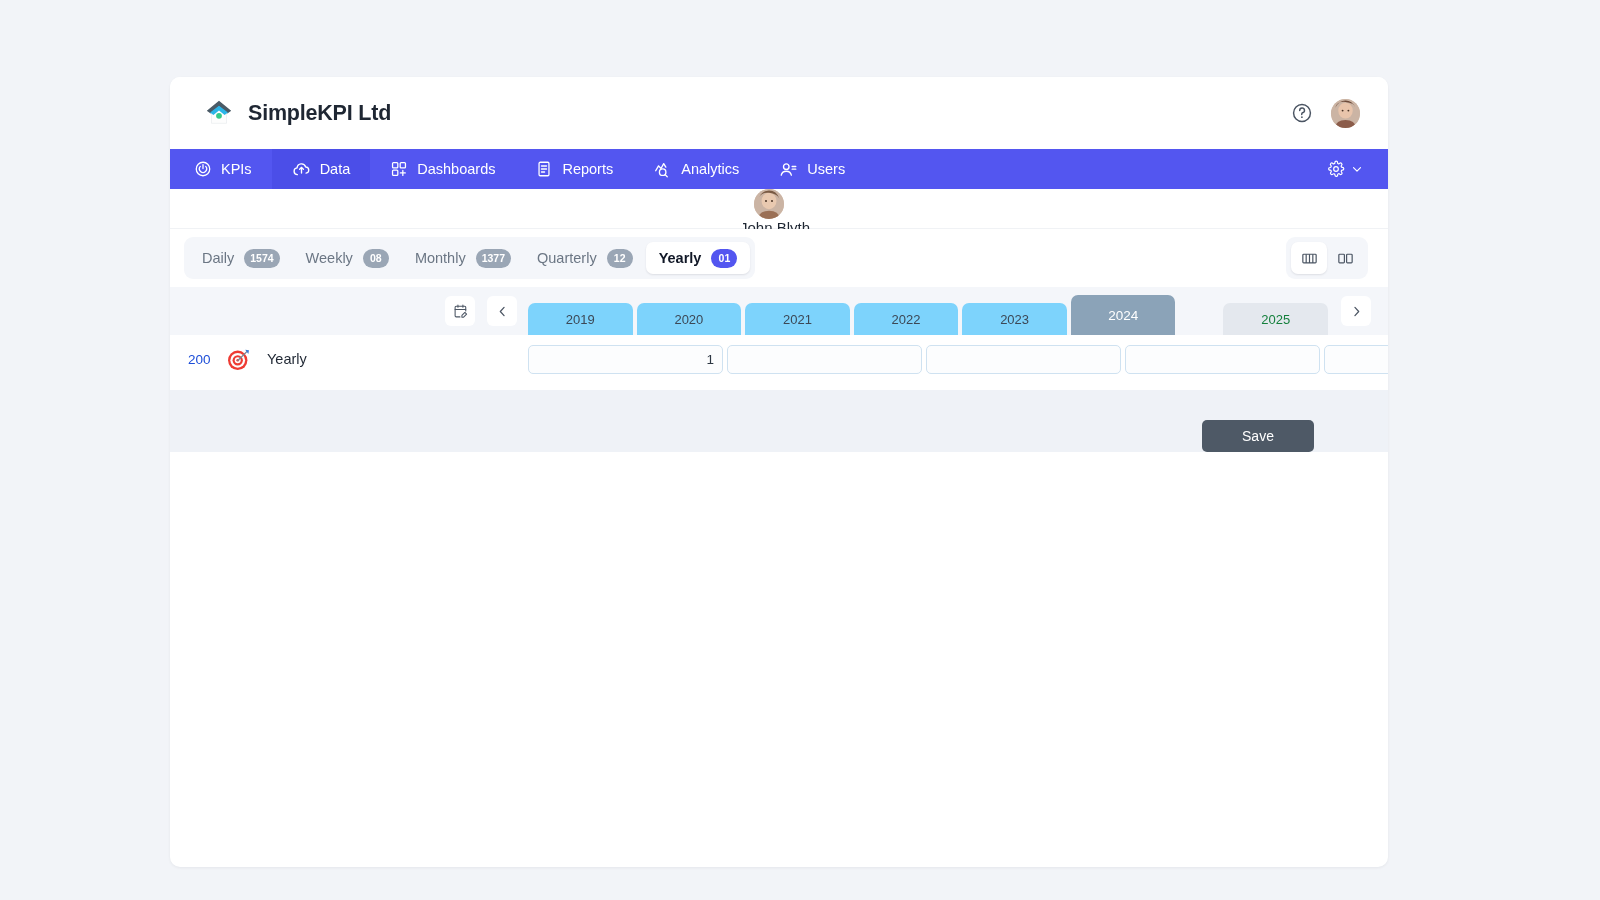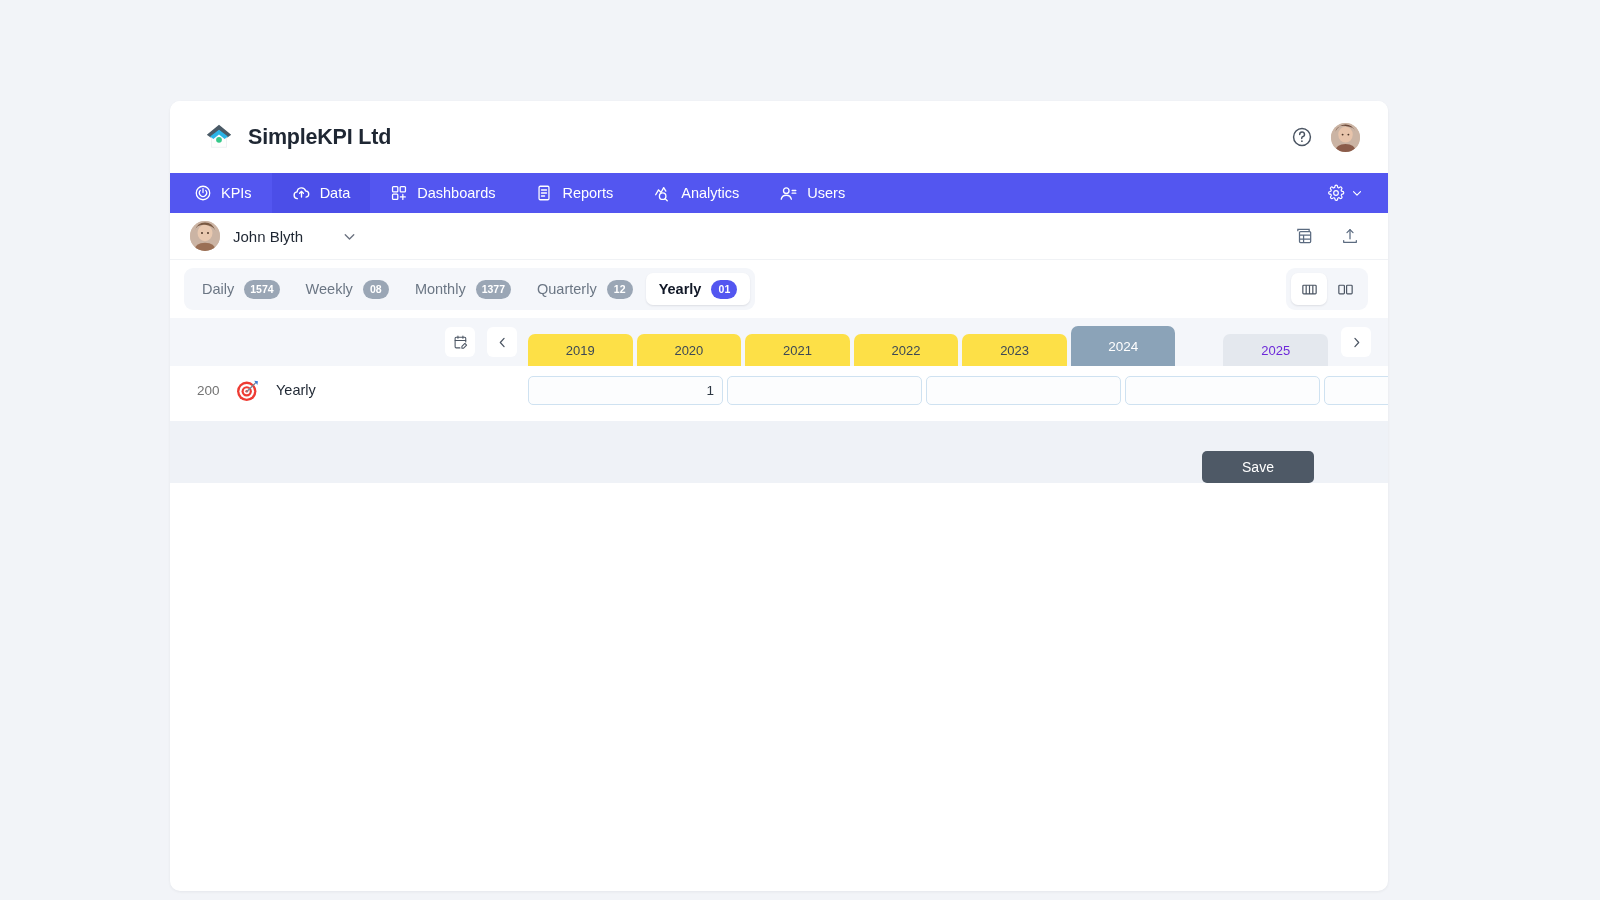--- a/index.html
+++ b/index.html
@@ -10,21 +10,21 @@
     background: #f2f4f8;
     font-family: "Liberation Sans", sans-serif;
     -webkit-font-smoothing: antialiased;
     overflow: hidden;
   }
 
   
   .app-card {
     position: absolute;
     left: 170px;
-    top: 101px;
+    top: 77px;
     width: 1218px;
     height: 790px;
     background: #ffffff;
     border-radius: 10px;
     box-shadow: 0 1px 3px rgba(16,24,40,0.06);
     overflow: hidden;
   }
 
   
   .brand-header {
@@ -82,26 +82,27 @@
     display: flex;
     align-items: center;
     gap: 5px;
     padding-right: 24px;
     color: #fff;
     cursor: pointer;
   }
 
   
   .user-row {
-    height: 47px;
+    height: 40px;
     background: #ffffff;
     display: flex;
     align-items: center;
     padding: 0 28px 0 20px;
     border-bottom: 1px solid #f0f2f5;
+    flex-direction: column;
   }
   .avatar-md {
     width: 30px; height: 30px; border-radius: 50%;
     overflow: hidden; margin-right: 13px; flex: none;
     background: #d7c3b4;
   }
   .user-name { font-size: 15px; color: #1f2733; font-weight: 500; }
   .user-caret { margin-left: 38px; color: #6b7280; display:flex; cursor: pointer;}
   .user-row-right {
     margin-left: auto; display: flex; align-items: center; gap: 26px;
@@ -221,56 +222,55 @@
     right: 60px;
     bottom: 0;
     height: 40px;
     display: flex;
     gap: 4px;
     align-items: flex-end;
   }
   .year-col {
     flex: 1;
     height: 32px;
-    background: #fde047;
+    background: #7dd3fc;
     border-radius: 7px 7px 0 0;
     display: flex;
     align-items: center;
     justify-content: center;
     font-size: 13px;
     color: #3c4856;
     cursor: pointer;
   }
   .year-col.current {
     background: #8ba3b8;
     color: #ffffff;
     height: 40px;
     font-size: 13.5px;
   }
   .year-col.future {
     background: #e4e8ee;
-    color: #6d28d9;
+    color: #15803d;
     margin-left: 44px;
   }
 
   
   .data-rows { background: #ffffff; padding-bottom: 7px; }
   .data-row {
     height: 48px;
     display: flex;
     align-items: center;
     padding: 0 16px 0 14px;
     position: relative;
   }
   .row-num {
     width: 42px;
     font-size: 13.5px;
-    color: #737373;
+    color: #1d4ed8;
     padding-left: 4px;
-    margin-left: 9px;
   }
   .row-icon { width: 25px; height: 25px; flex: none; margin-right: 16px; }
   .row-label { font-size: 14.5px; color: #1f2733; }
 
   .inputs {
     position: absolute;
     left: 358px;
     right: 60px;
     display: flex;
     gap: 4px;

